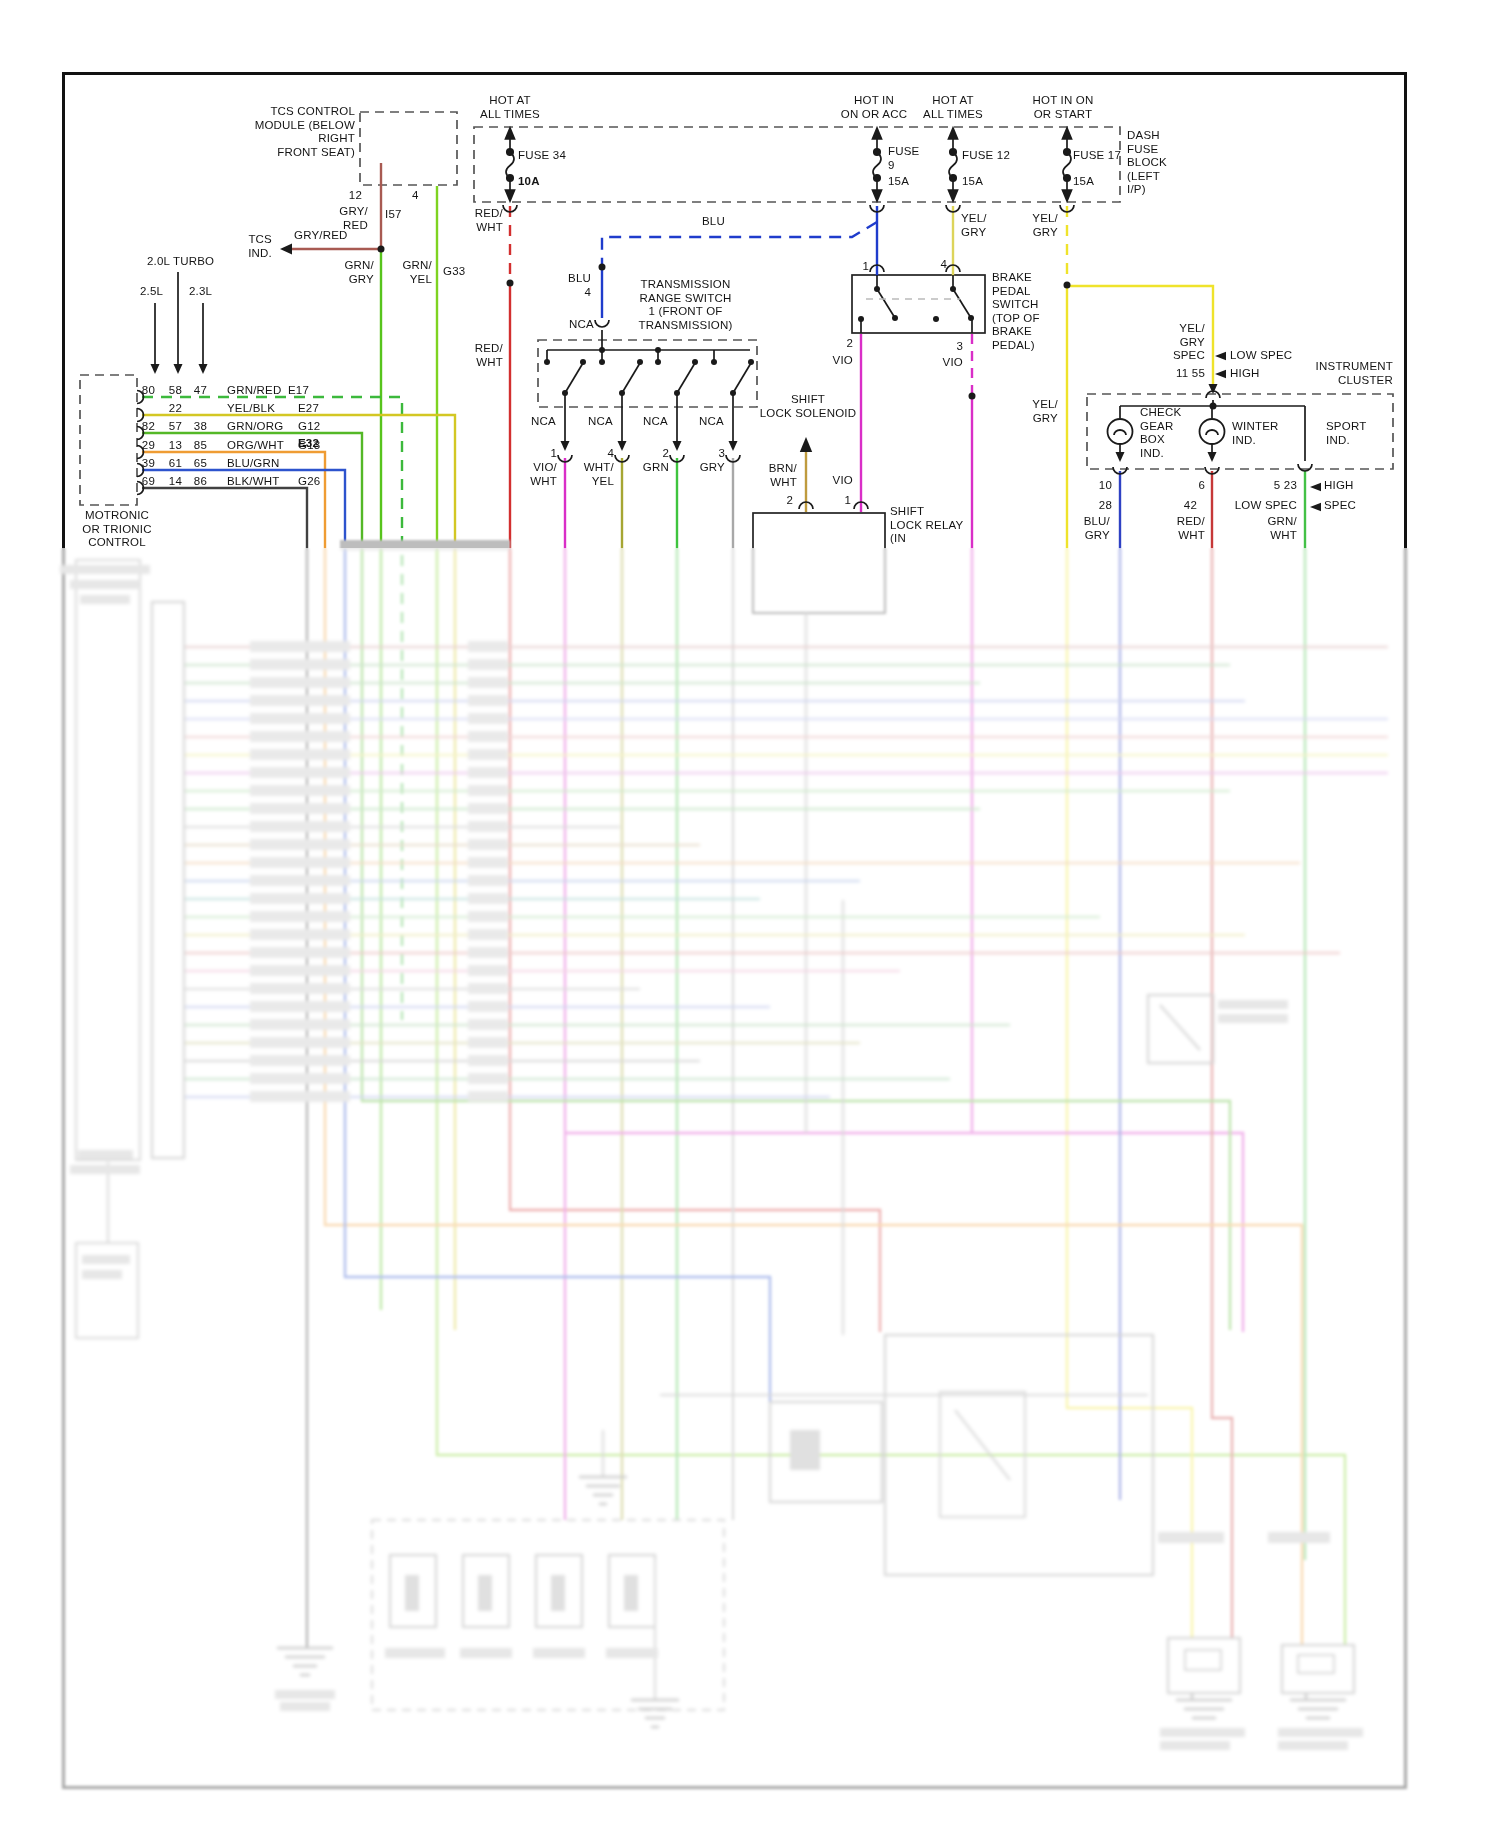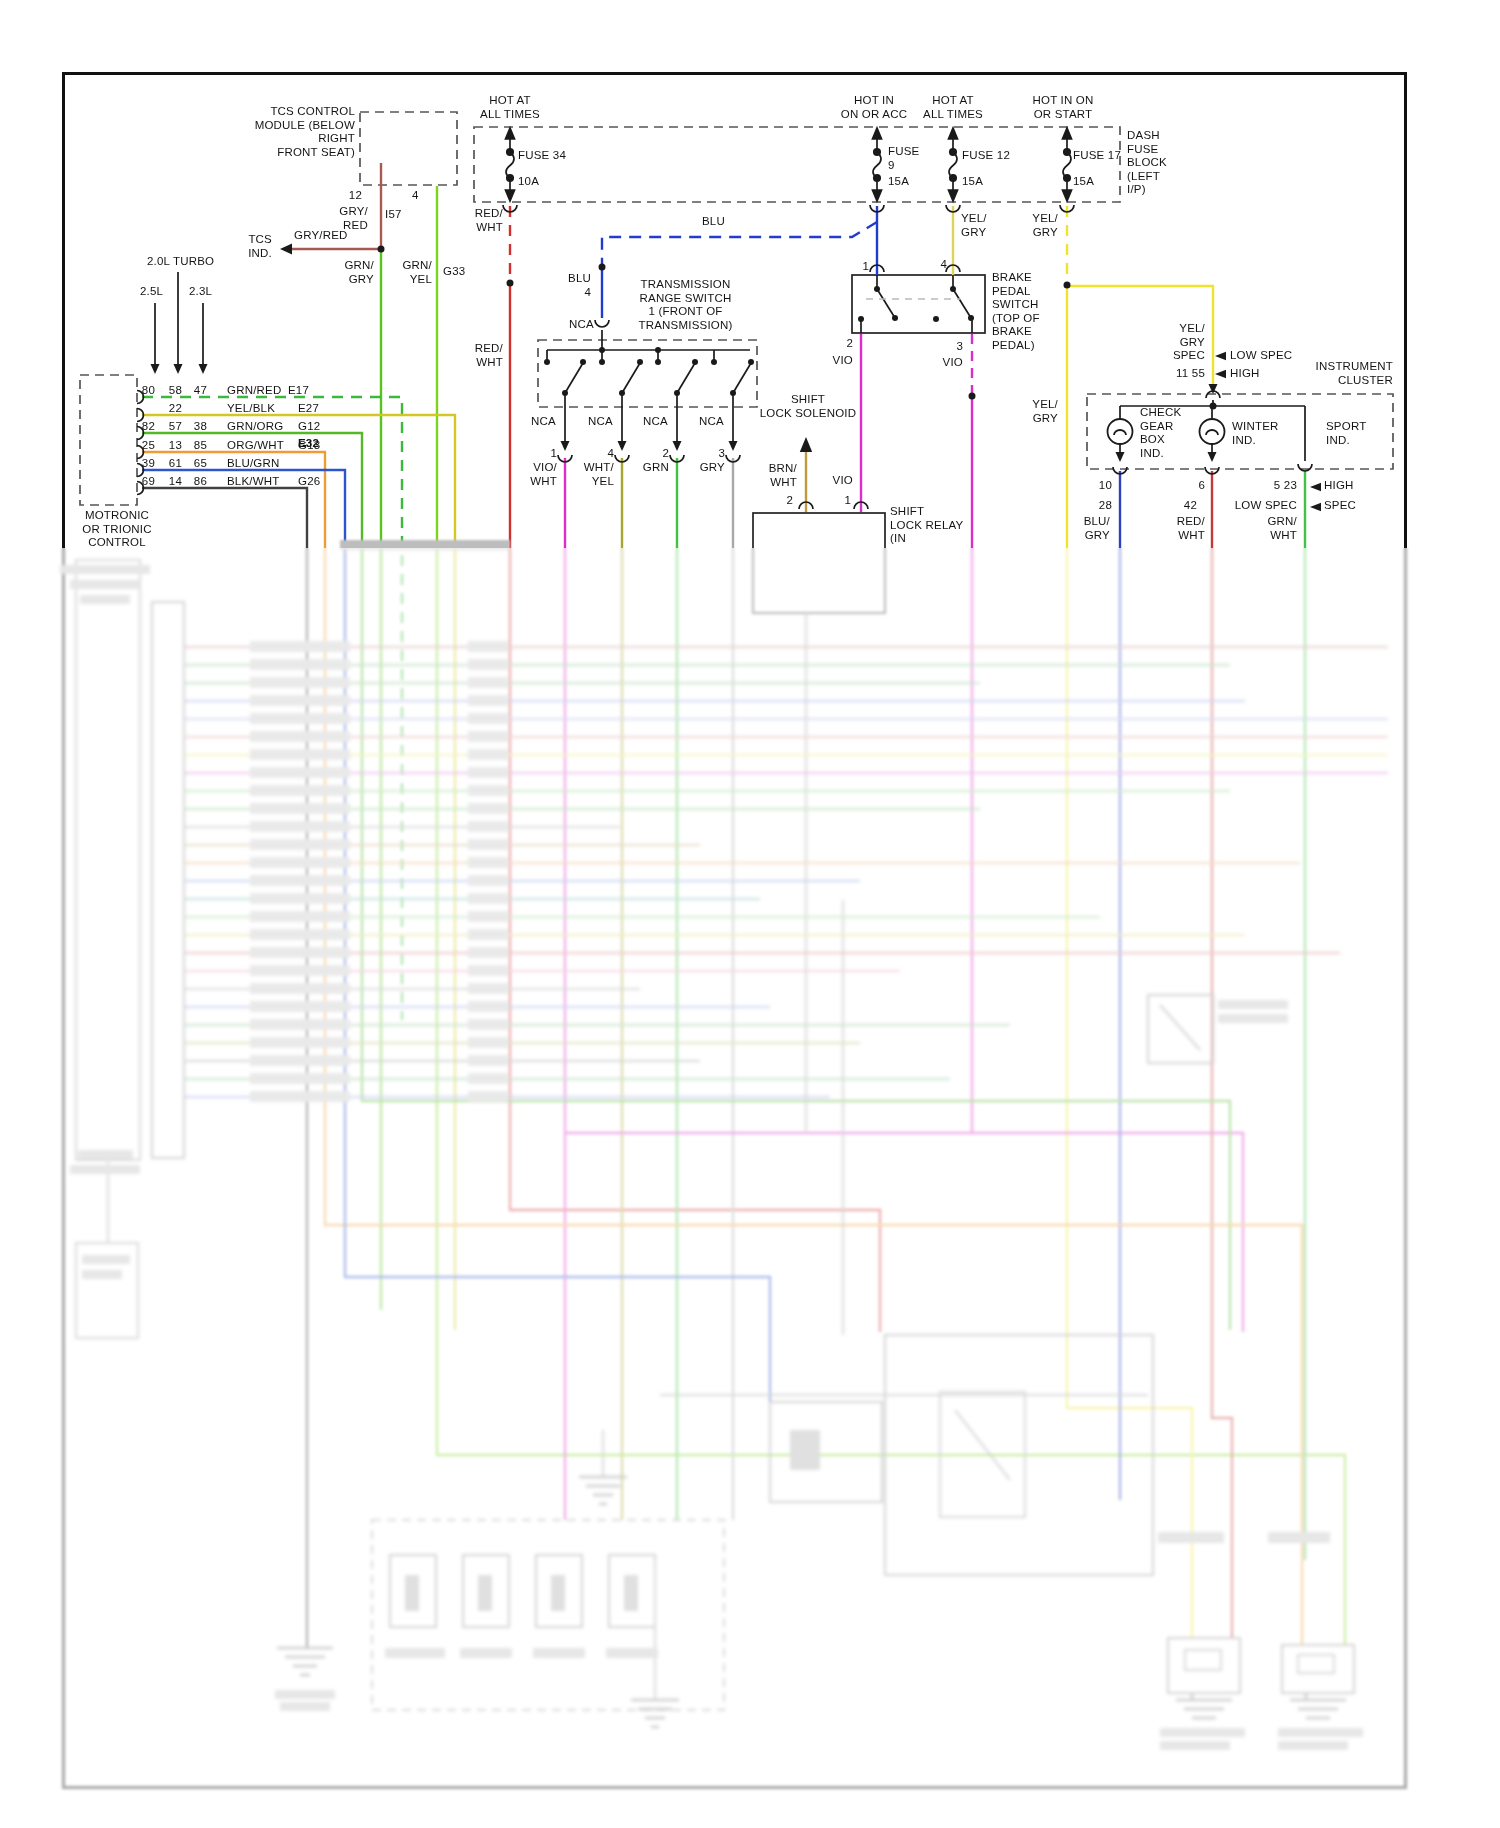--- a/index.html
+++ b/index.html
@@ -412,21 +412,21 @@
 I/P)</div>
 <div class="lb c" style="left:455px;width:110px;top:94px;">HOT AT
 ALL TIMES</div>
 <div class="lb c" style="left:814px;width:120px;top:94px;">HOT IN
 ON OR ACC</div>
 <div class="lb c" style="left:898px;width:110px;top:94px;">HOT AT
 ALL TIMES</div>
 <div class="lb c" style="left:1008px;width:110px;top:94px;">HOT IN ON
 OR START</div>
 <div class="lb" style="left:518px;top:149px;">FUSE 34</div>
-<div class="lb" style="left:518px;top:175px;">10A</div>
+<div class="lb" style="left:518px;top:175px;font-weight:bold;">10A</div>
 <div class="lb" style="left:888px;top:145px;">FUSE
 9</div>
 <div class="lb" style="left:888px;top:175px;">15A</div>
 <div class="lb" style="left:962px;top:149px;">FUSE 12</div>
 <div class="lb" style="left:962px;top:175px;">15A</div>
 <div class="lb" style="left:1073px;top:149px;">FUSE 17</div>
 <div class="lb" style="left:1073px;top:175px;">15A</div>
 
 <div class="lb r" style="right:997px;top:207px;">RED/
 WHT</div>
@@ -516,21 +516,21 @@
       <div class="lb" style="left: 227px; top: 384px;">GRN/RED</div>
       <div class="lb" style="left: 288px; top: 384px;">E17</div>
       <div class="lb r" style="right: 1318px; top: 402px;">22</div>
       <div class="lb" style="left: 227px; top: 402px;">YEL/BLK</div>
       <div class="lb" style="left: 298px; top: 402px;">E27</div>
       <div class="lb r" style="right: 1345px; top: 420px;">82</div>
       <div class="lb r" style="right: 1318px; top: 420px;">57</div>
       <div class="lb r" style="right: 1293px; top: 420px;">38</div>
       <div class="lb" style="left: 227px; top: 420px;">GRN/ORG</div>
       <div class="lb" style="left: 298px; top: 420px;">G12</div>
-      <div class="lb r" style="right: 1345px; top: 439px;">25</div>
+      <div class="lb r" style="right: 1345px; top: 439px;">29</div>
       <div class="lb r" style="right: 1318px; top: 439px;">13</div>
       <div class="lb r" style="right: 1293px; top: 439px;">85</div>
       <div class="lb" style="left: 227px; top: 439px;">ORG/WHT</div>
       <div class="lb" style="left: 298px; top: 439px;">G13</div>
       <div class="lb r" style="right: 1345px; top: 457px;">39</div>
       <div class="lb r" style="right: 1318px; top: 457px;">61</div>
       <div class="lb r" style="right: 1293px; top: 457px;">65</div>
       <div class="lb" style="left: 227px; top: 457px;">BLU/GRN</div>
       <div class="lb" style="left: 298px; top: 437px; font-weight: bold;">E32</div>
       <div class="lb r" style="right: 1345px; top: 475px;">69</div>

